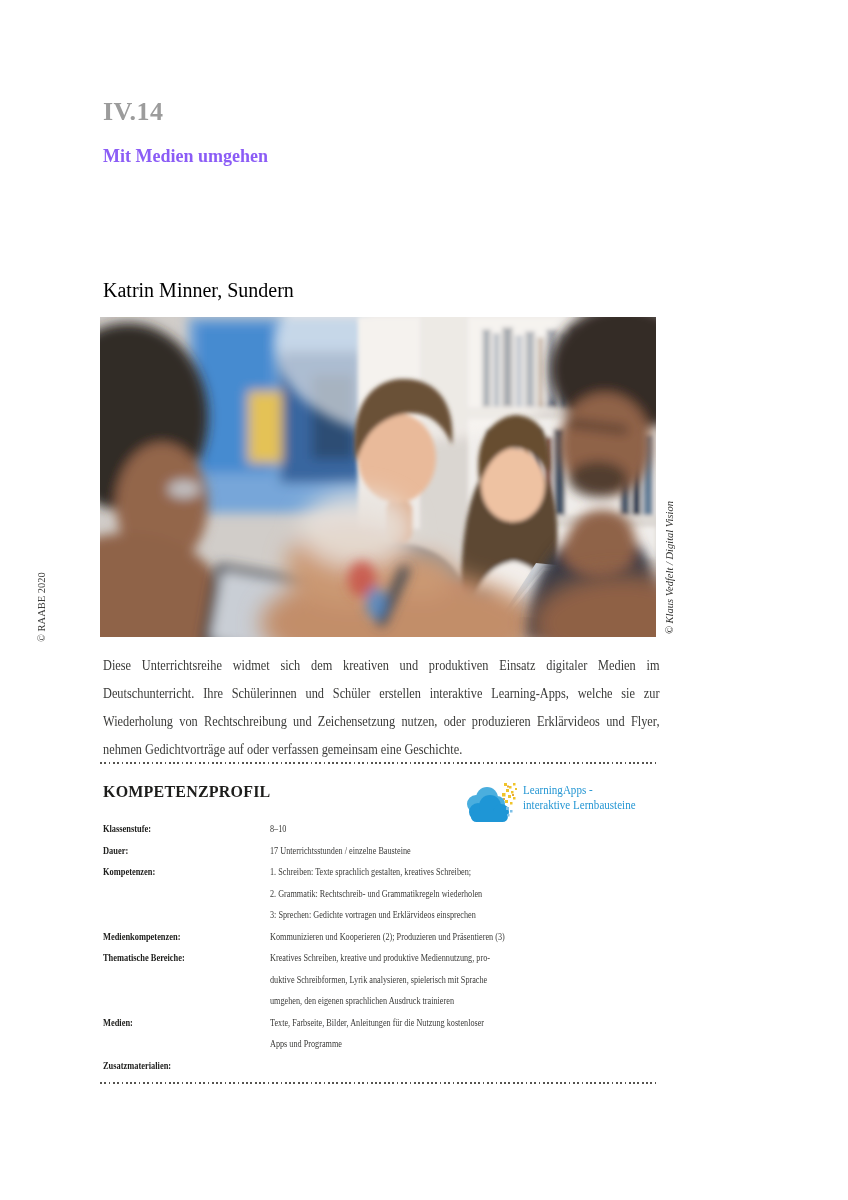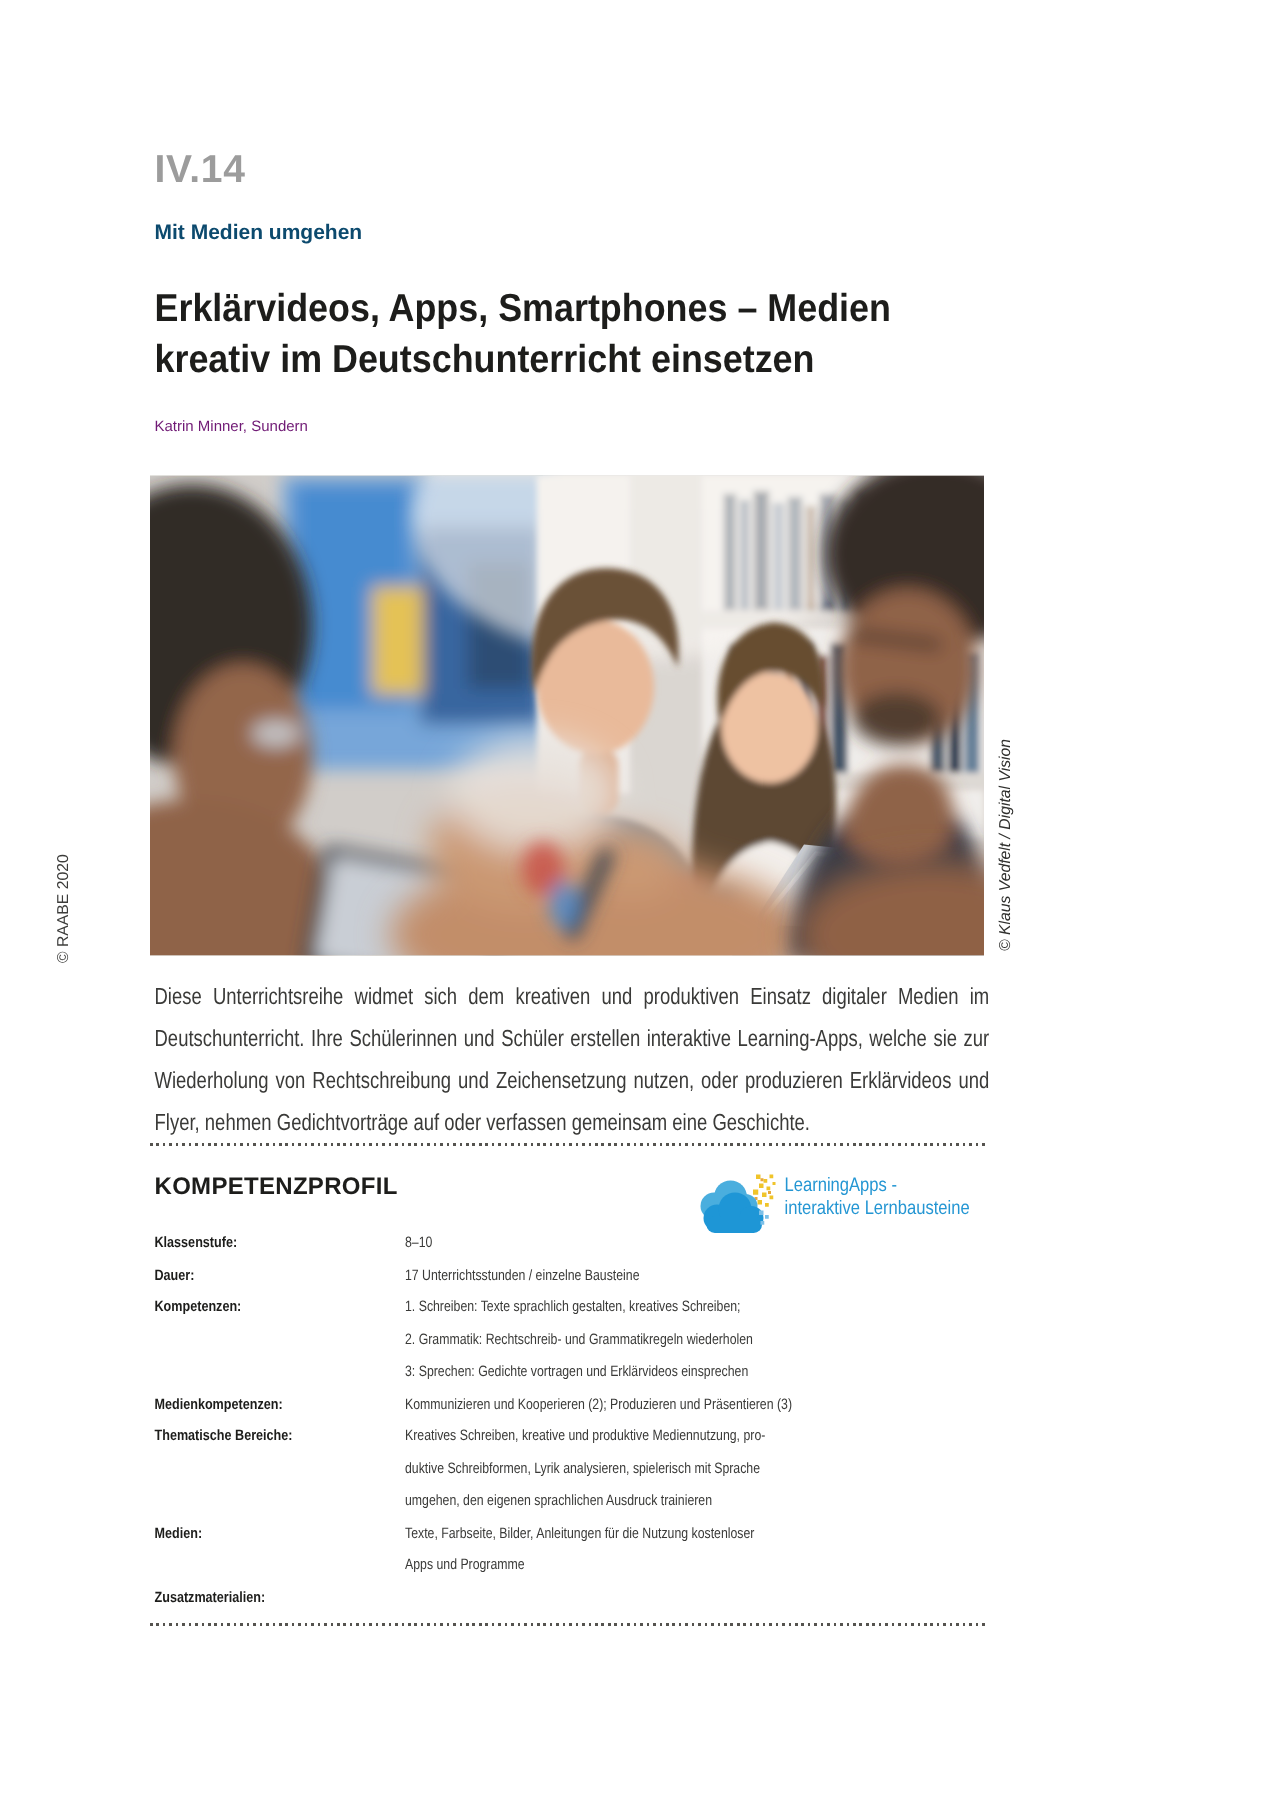--- a/index.html
+++ b/index.html
@@ -1,43 +1,43 @@
 <!DOCTYPE html>
 <html><head>
 <meta charset="utf-8">
 <style>
   html,body{margin:0;padding:0;background:#ffffff;}
   .page{
     position:relative;
     width:848px;height:1200px;
     background:#ffffff;
-    font-family:Liberation Sans, sans-serif;
+    font-family:Liberation Serif, serif;
     color:#2f2f2d;
     overflow:hidden;
   }
   .abs{position:absolute;}
   
   .unit-code{
     left:103px;top:97px;
     font-size:26px;font-weight:bold;color:#9c9c9c;
     letter-spacing:0.5px;
   }
   .series{
     left:103px;top:146px;
-    font-size:14px;font-weight:bold;color:#0c4a6e;
+    font-size:18px;font-weight:bold;color:#8b5cf6;
   }
   .title{
     left:103px;top:188px;width:600px;
     font-size:26px;font-weight:bold;color:#1d1d1b;
     line-height:34px;
   }
   .title .tline{display:block;white-space:nowrap;transform:scaleX(0.92);transform-origin:0 0;}
   .author{
     left:103px;top:279px;
-    font-size:10px;color:#701a75;
+    font-size:20px;color:#000000;
   }
   
   .photo{
     left:100px;top:317px;width:556px;height:320px;
     overflow:hidden;background:#d9d5d0;
   }
   .photo svg{display:block;}
   
   .vert{
     transform-origin:0 0;
@@ -94,24 +94,20 @@
   }
 </style>
 </head>
 <body>
 
 <div class="page">
 
   <div class="abs unit-code">IV.14</div>
   <div class="abs series">Mit Medien umgehen</div>
 
-  <h1 class="abs title" style="margin:0;">
-    <span class="tline">Erklärvideos, Apps, Smartphones – Medien</span>
-    <span class="tline">kreativ im Deutschunterricht einsetzen</span>
-  </h1>
 
   <div class="abs author">Katrin Minner, Sundern</div>
 
   <div class="abs photo">
     <svg width="556" height="320" viewBox="0 0 556 320">
       <defs>
         <filter id="f1" x="-30%" y="-30%" width="160%" height="160%">
             <feGaussianBlur stdDeviation="2"></feGaussianBlur>
           </filter>
         <filter id="f2" x="-40%" y="-40%" width="180%" height="180%">

